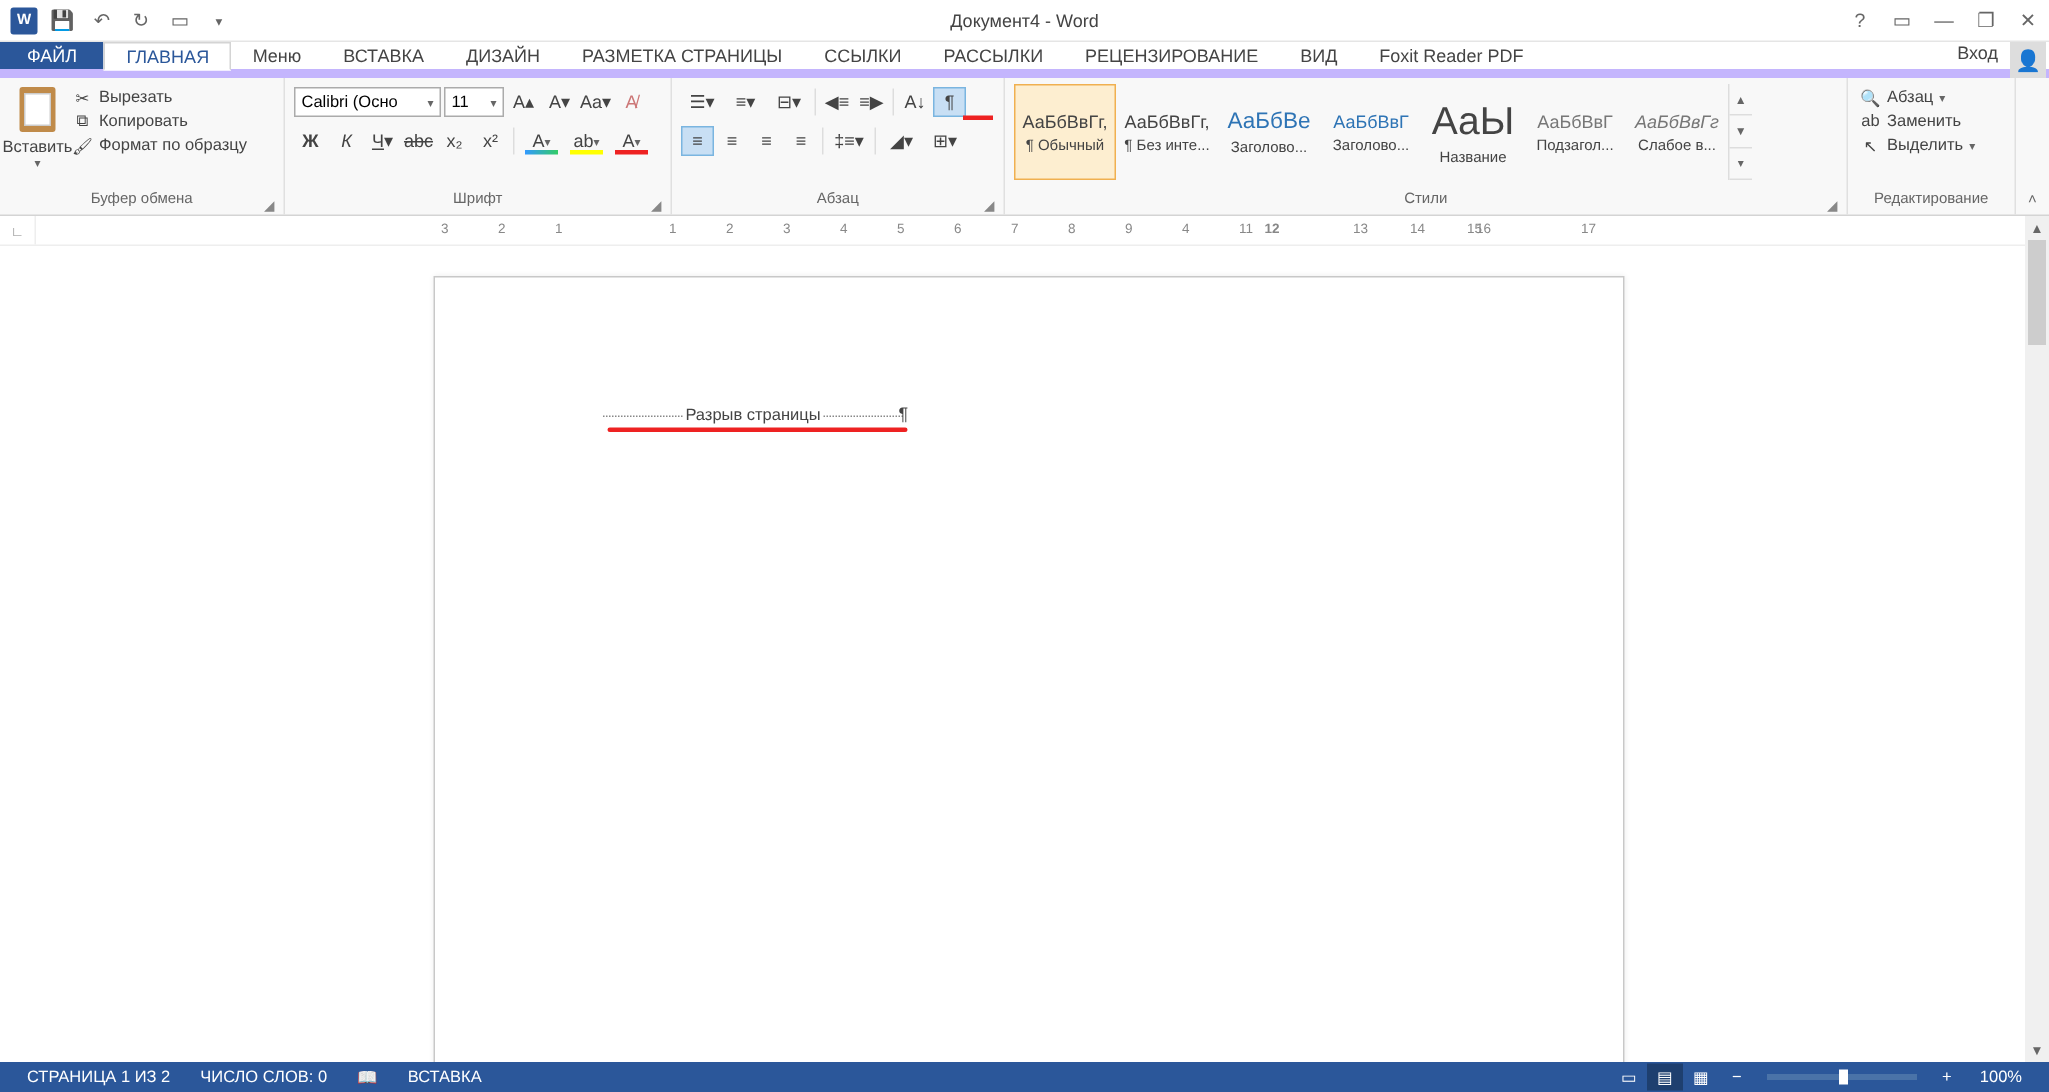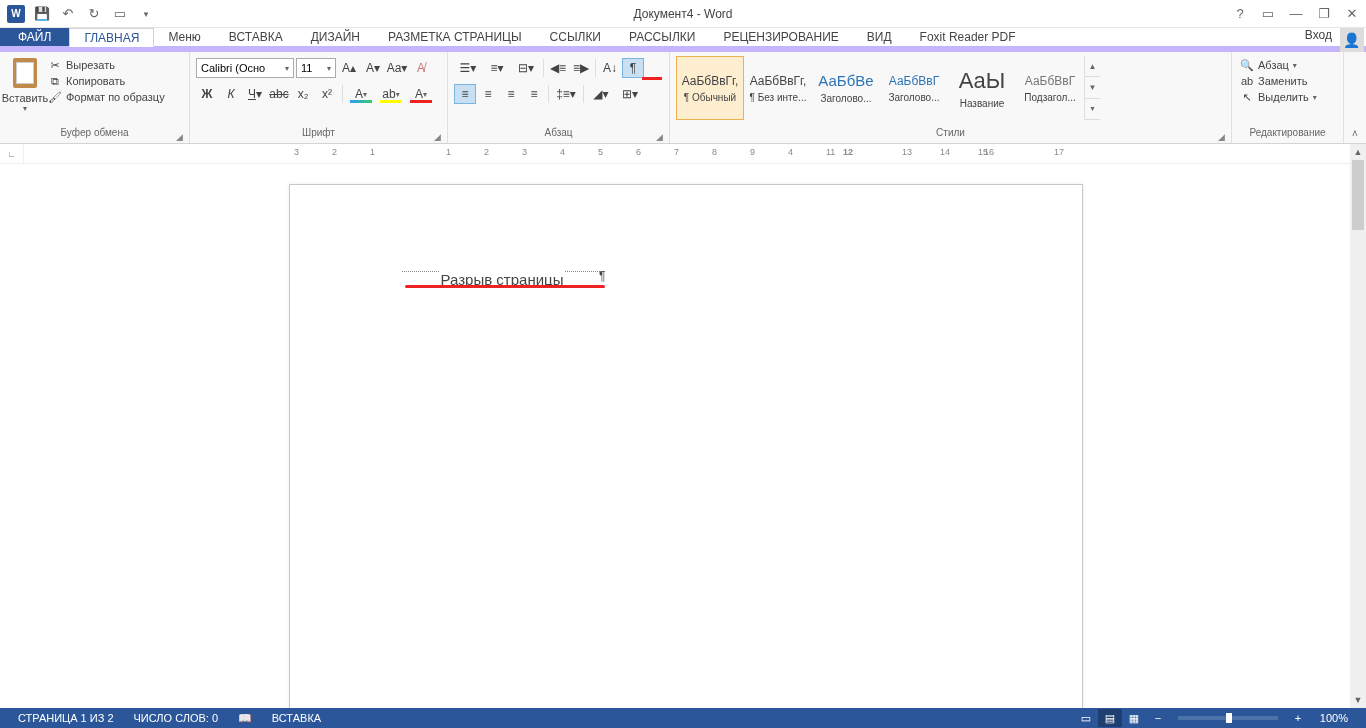--- a/index.html
+++ b/index.html
@@ -76,21 +76,21 @@
 
 .ruler-area { height:20px; background:#fff; display:flex; border-bottom:1px solid #eee; }
 .ruler-corner { width:24px; display:flex; align-items:center; justify-content:center; font-size:9px; color:#888; border-right:1px solid #eee; }
 .ruler { flex:1; position:relative; font-size:9px; color:#888; }
 .ruler-track { position:absolute; left:270px; right:280px; top:0; height:18px; }
 .ruler-num { position:absolute; top:3px; }
 
 
 .doc-area { position:absolute; top:164px; left:0; right:16px; bottom:20px; background:#fff; overflow:hidden; }
 .page { position:absolute; left:289px; top:20px; width:794px; min-height:1000px; background:#fff; border:1px solid #c8c8c8; box-shadow:0 0 4px rgba(0,0,0,0.08); }
-.page-break-line { position:absolute; left:112px; top:86px; width:200px; display:flex; font-size:15px; color:#444; }
+.page-break-line { position:absolute; left:112px; top:86px; width:200px; display:flex; align-items:center; font-size:11px; color:#444; }
 .page-break-line::before, .page-break-line::after { content:""; flex:1; border-top:1px dotted #888; }
 .page-break-line span { padding:0 2px; }
 .pilcrow { position:absolute; left:309px; top:84px; font-size:12px; color:#444; }
 .red-underline { position:absolute; left:115px; top:100px; width:200px; height:3px; background:#e22; border-radius:2px; }
 
 
 .vscroll { position:absolute; right:0; top:144px; bottom:20px; width:16px; background:#f0f0f0; }
 .vscroll-btn { height:16px; display:flex; align-items:center; justify-content:center; font-size:9px; color:#666; }
 .vscroll-thumb { position:absolute; top:16px; left:2px; right:2px; height:70px; background:#cdcdcd; }
 
@@ -254,26 +254,30 @@
           </div>
         <div class="style-item">
             <div class="style-preview" style="color:#2e74b5;font-size:15px">АаБбВе</div>
             <div class="style-name">Заголово...</div>
           </div>
         <div class="style-item">
             <div class="style-preview" style="color:#2e74b5">АаБбВвГ</div>
             <div class="style-name">Заголово...</div>
           </div>
         <div class="style-item">
-            <div class="style-preview" style="font-size:22px">АаЫ</div>
+            <div class="style-preview" style="font-size:26px">АаЫ</div>
             <div class="style-name">Название</div>
           </div>
         <div class="style-item">
             <div class="style-preview" style="color:#777">АаБбВвГ</div>
             <div class="style-name">Подзагол...</div>
+          </div>
+        <div class="style-item">
+            <div class="style-preview" style="font-style:italic;color:#777">АаБбВвГг</div>
+            <div class="style-name">Слабое в...</div>
           </div>
         <div class="styles-more">
             <div>▲</div>
             <div>▼</div>
             <div>▾</div>
           </div>
       </div>
     </div>
     <div class="group-label"><span>Стили</span><span class="group-launcher">◢</span></div>
   </div>

